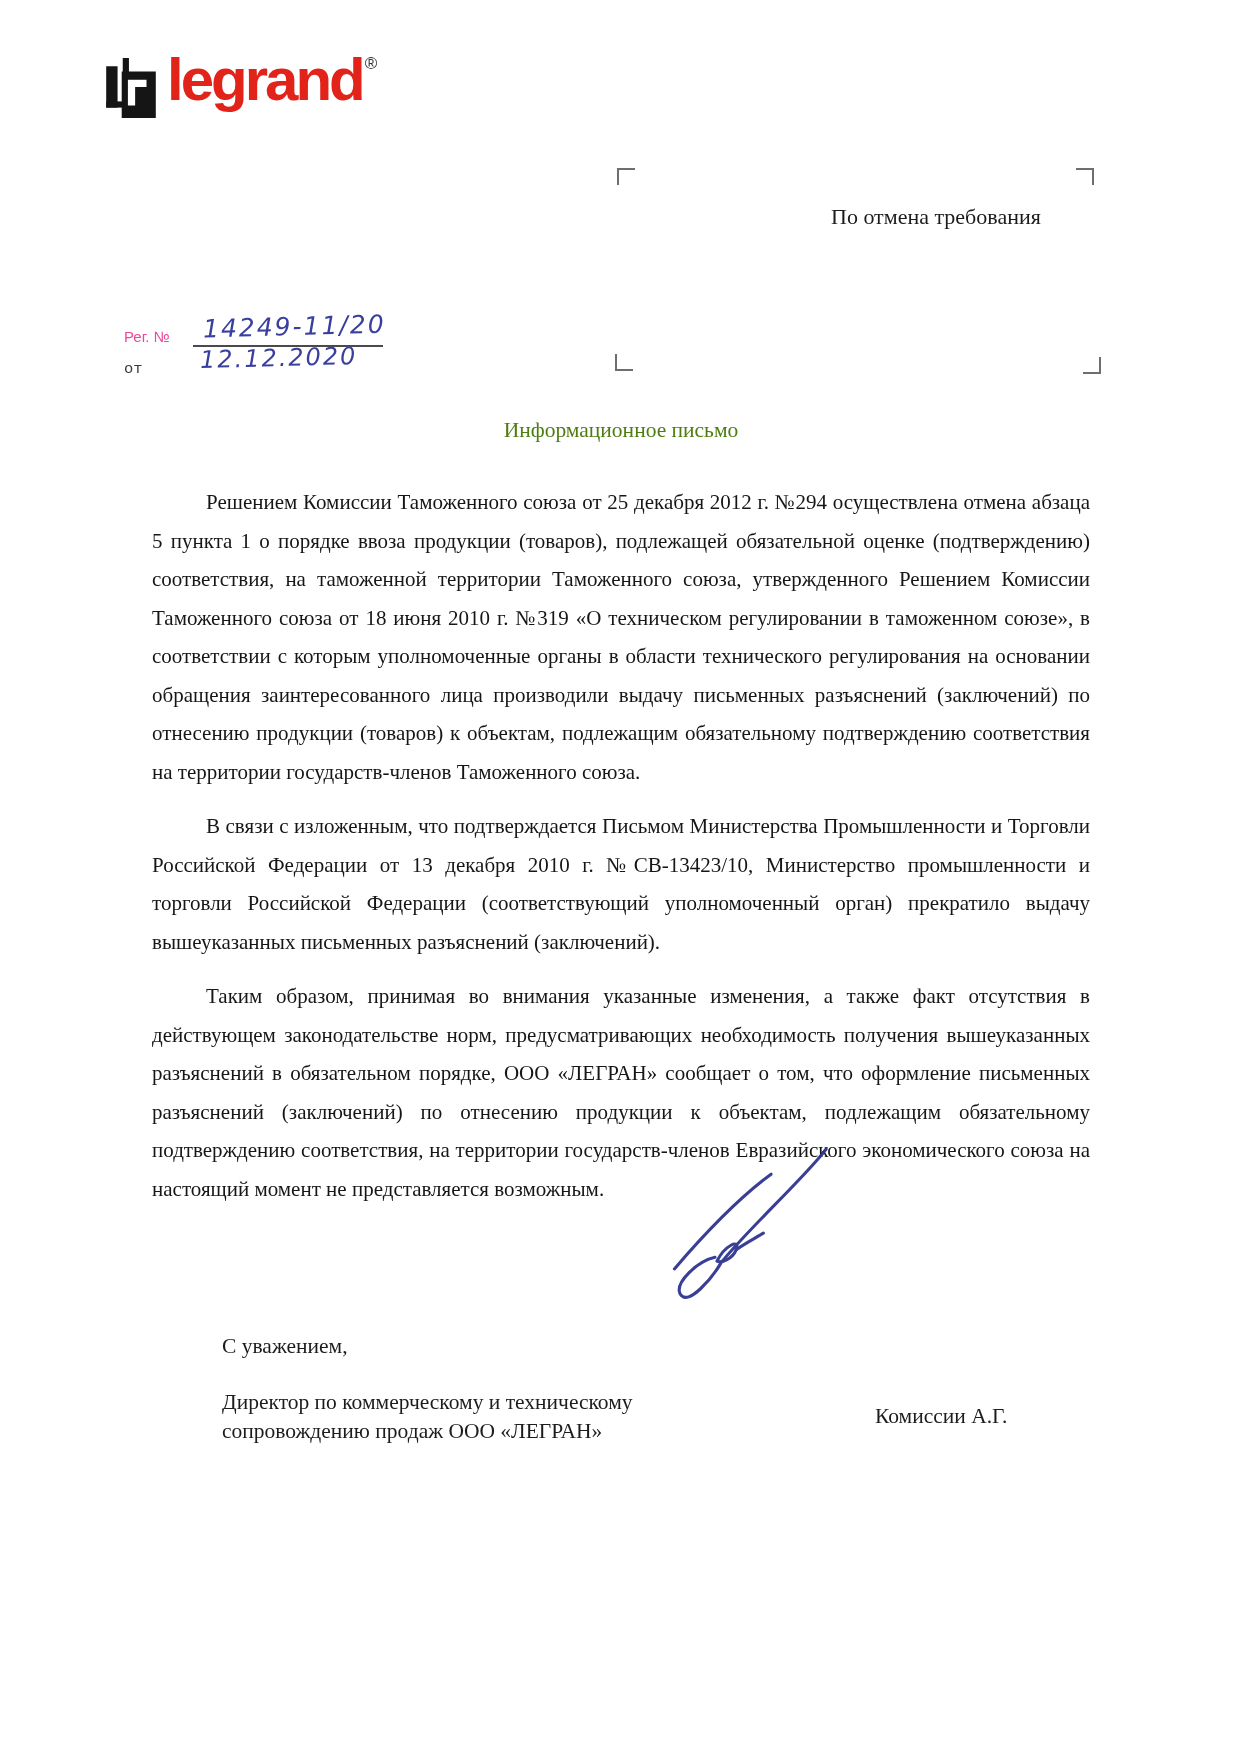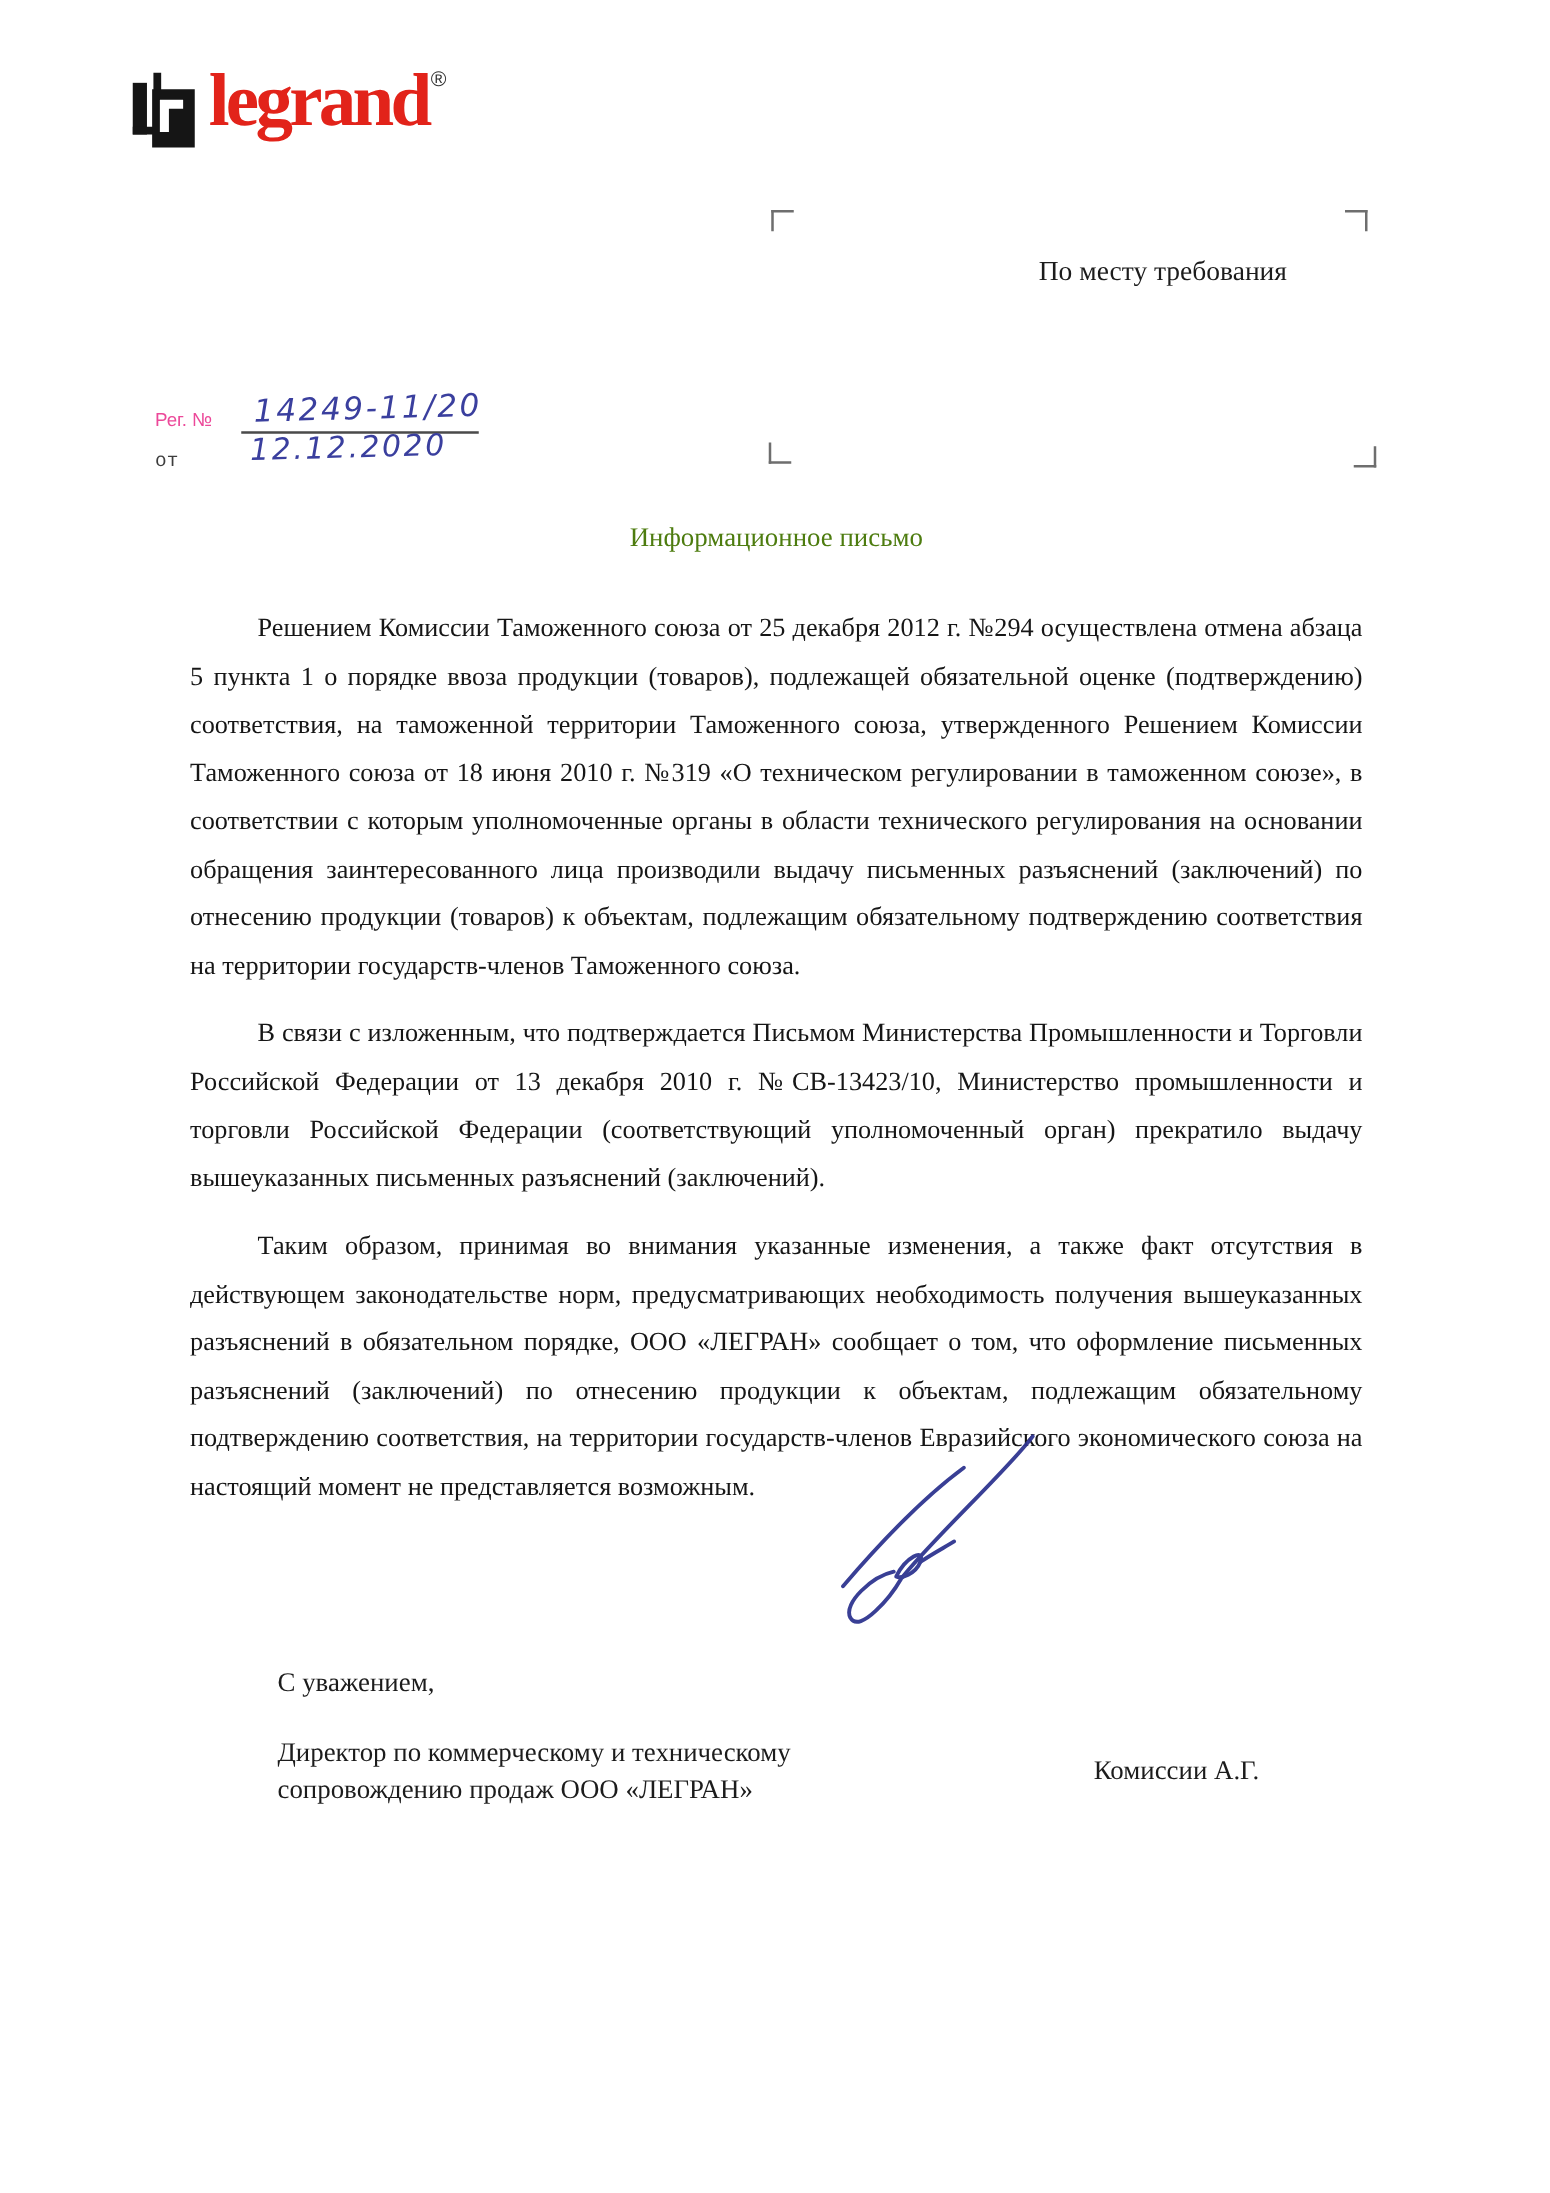--- a/index.html
+++ b/index.html
@@ -9,21 +9,21 @@
     margin:0 auto;
     background:#ffffff;
     overflow:hidden;
     font-family:"Liberation Serif", serif;
     color:#1c1c1c;
   }
   
   .logo{position:absolute;left:105px;top:52px;display:flex;align-items:flex-start;}
   .logo-mark{width:52px;height:62px;margin-top:6px;}
   .brand-text{
-    font-family:Liberation Serif, serif;
+    font-family:Liberation Sans, sans-serif;
     font-weight:bold;
     font-size:60px;
     line-height:56px;
     letter-spacing:-3px;
     color:var(--brand,#e2231a);
     margin-left:10px;
     text-align:right;
   }
   .reg-mark{
     font-family:"Liberation Sans", sans-serif;
@@ -116,21 +116,21 @@
   <div class="reg-label">Рег. №</div>
   <div class="handwriting hw-reg">14249-11/20</div>
   <div class="reg-underline"></div>
   <div class="date-label">от</div>
   <div class="handwriting hw-date">12.12.2020</div>
 
   <div class="bracket tl"></div>
   <div class="bracket tr"></div>
   <div class="bracket bl"></div>
   <div class="bracket br"></div>
-  <div class="recipient">По месту требования</div>
+  <div class="recipient">По отмена требования</div>
 
   <div class="body-col">
     <h1 class="letter-title">Информационное письмо</h1>
     <p>Решением Комиссии Таможенного союза от 25 декабря 2012 г. №294 осуществлена отмена абзаца 5 пункта 1 о порядке ввоза продукции (товаров), подлежащей обязательной оценке (подтверждению) соответствия, на таможенной территории Таможенного союза, утвержденного Решением Комиссии Таможенного союза от 18 июня 2010 г. №319 «О техническом регулировании в таможенном союзе», в соответствии с которым уполномоченные органы в области технического регулирования на основании обращения заинтересованного лица производили выдачу письменных разъяснений (заключений) по отнесению продукции (товаров) к объектам, подлежащим обязательному подтверждению соответствия на территории государств-членов Таможенного союза.</p>
     <p>В связи с изложенным, что подтверждается Письмом Министерства Промышленности и Торговли Российской Федерации от 13 декабря 2010 г. №СВ-13423/10, Министерство промышленности и торговли Российской Федерации (соответствующий уполномоченный орган) прекратило выдачу вышеуказанных письменных разъяснений (заключений).</p>
     <p>Таким образом, принимая во внимания указанные изменения, а также факт отсутствия в действующем законодательстве норм, предусматривающих необходимость получения вышеуказанных разъяснений в обязательном порядке, ООО «ЛЕГРАН» сообщает о том, что оформление письменных разъяснений (заключений) по отнесению продукции к объектам, подлежащим обязательному подтверждению соответствия, на территории государств-членов Евразийского экономического союза на настоящий момент не представляется возможным.</p>
   </div>
 
   <div class="closing">С уважением,</div>
   <div class="signer-position">

